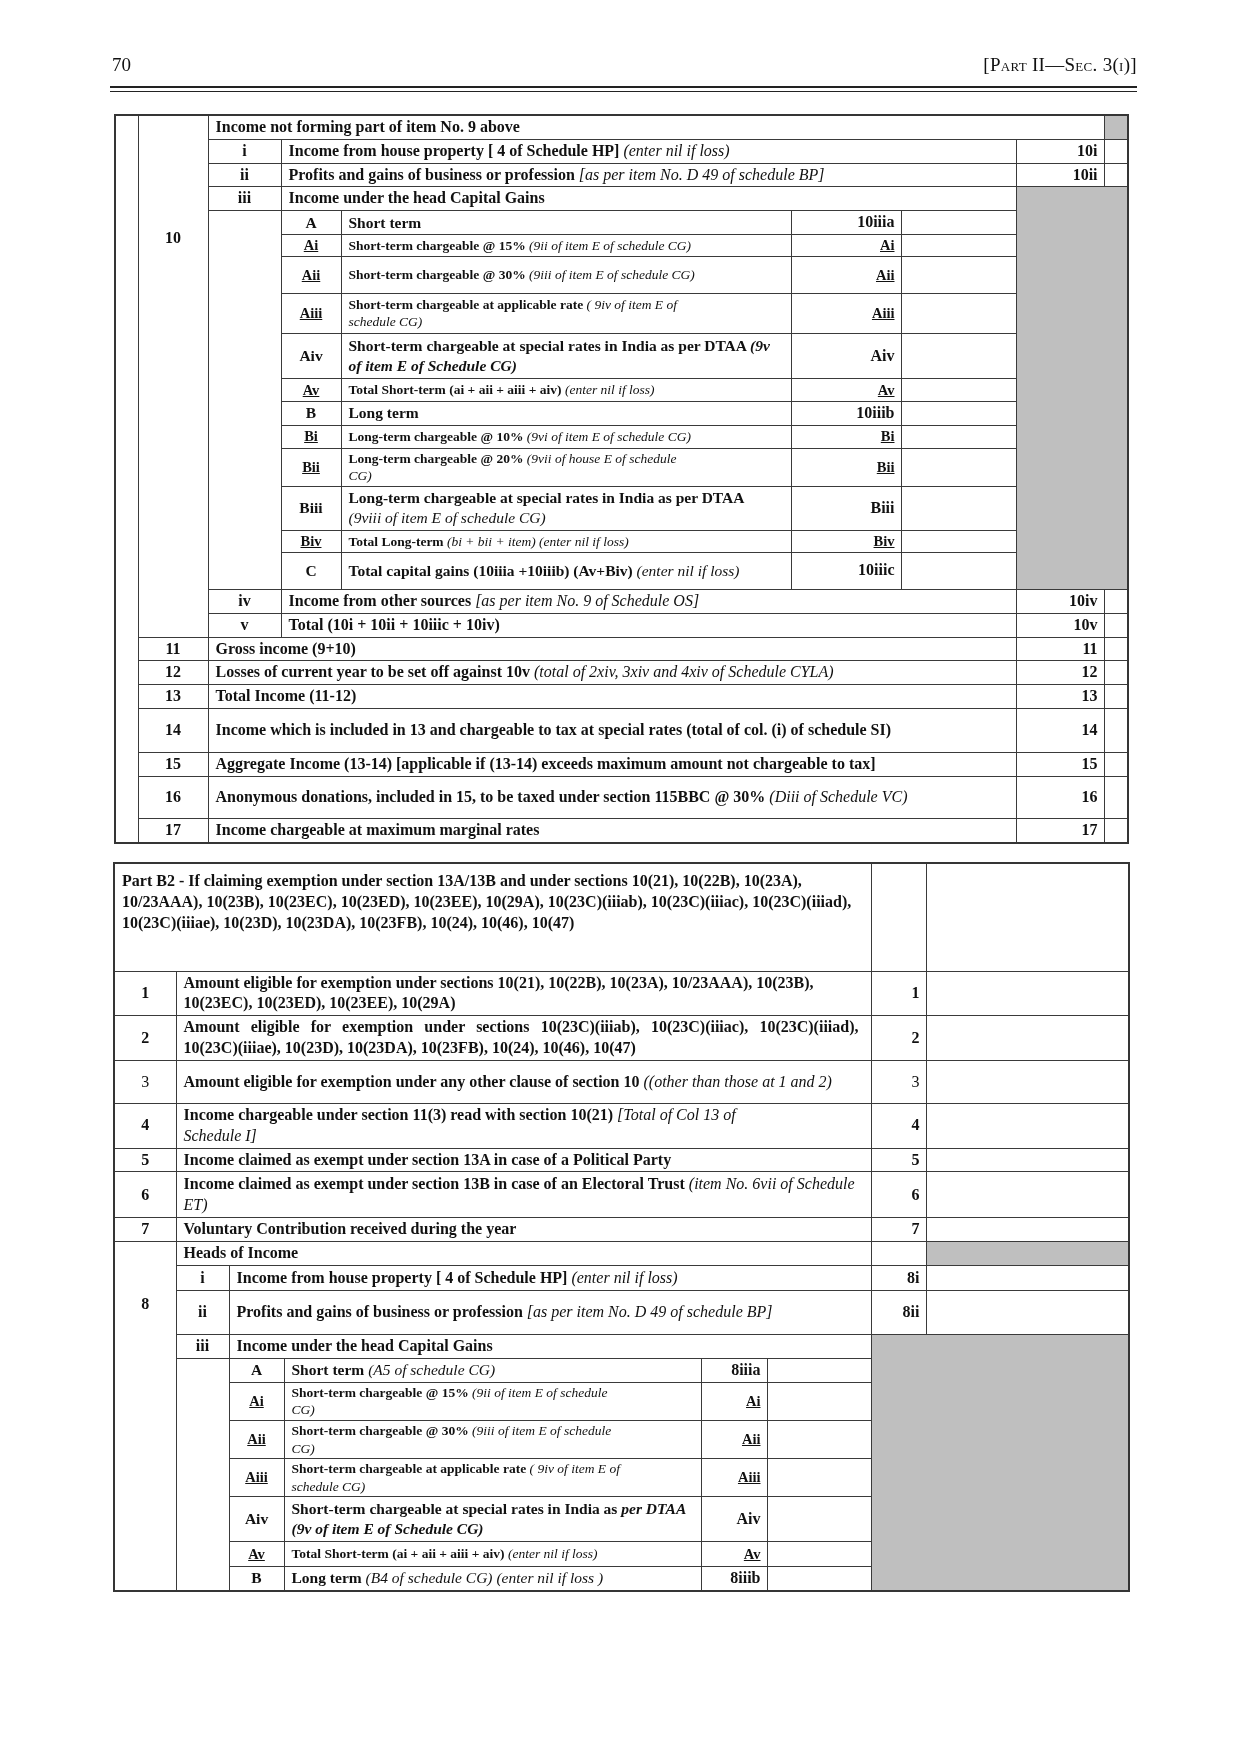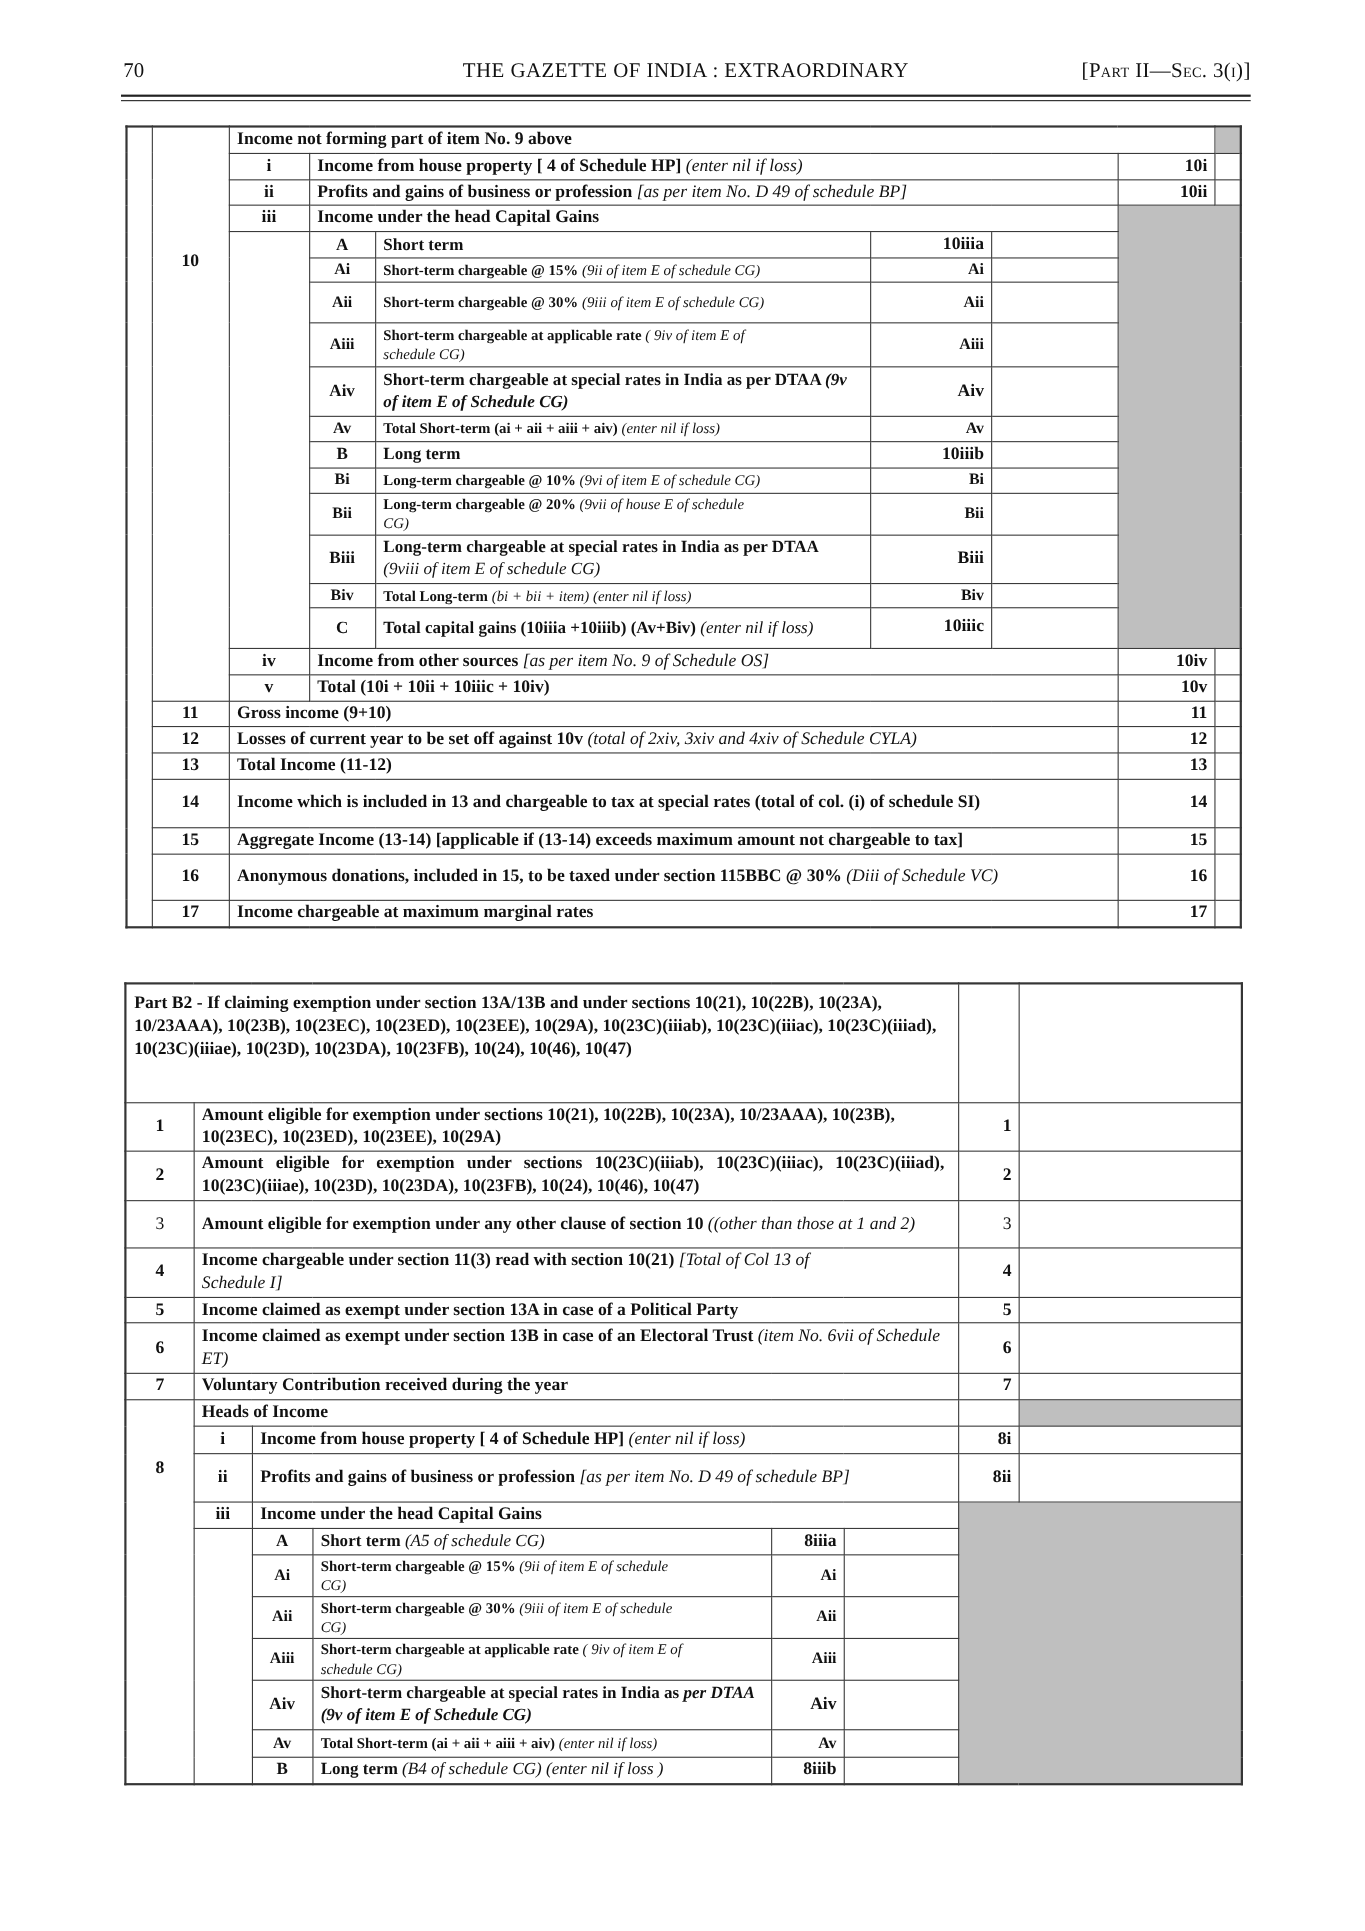--- a/index.html
+++ b/index.html
@@ -11,51 +11,50 @@
   .page-head{position:absolute;left:110px;top:52px;width:1027px;height:28px;font-size:19px;}
   .pgnum{position:absolute;left:2px;top:2px;}
   .pgtitle{position:absolute;left:0;right:0;top:2px;text-align:center;letter-spacing:.4px;}
   .pgpart{position:absolute;right:0;top:2px;font-variant:small-caps;letter-spacing:.3px;}
   .rule{position:absolute;left:110px;top:86px;width:1027px;height:3px;
         border-top:2.5px solid #222;border-bottom:1.5px solid #222;}
 
   
   table{border-collapse:collapse;table-layout:fixed;position:absolute;background:#fff;}
   .t1{left:114px;top:114px;width:1013px;border:2px solid #353535;}
-  .t2{left:113px;top:893px;width:1015px;border:2px solid #353535;}
+  .t2{left:113px;top:862px;width:1015px;border:2px solid #353535;}
   td{border:1.5px solid #3a3a3a;vertical-align:middle;padding:1px 6px;
      font-size:16px;font-weight:bold;line-height:1.3;overflow:hidden;}
   .num{text-align:center;padding:1px 2px;}
   .code{text-align:right;}
   .txt{padding-left:7px;padding-right:12px;}
   .it{font-weight:normal;font-style:italic;}
   .bi{font-weight:bold;font-style:italic;}
   .sm{font-size:13.5px;margin-top:32px;}
-  .smc{font-size:14.5px;}
+  .smc{font-size:14.5px;text-decoration:underline;}
   .big{font-size:15.5px;}
   .gray{background:#bfbfbf;}
   .blank{background:#fff;}
   .strip{border-right:1.5px solid #3a3a3a;}
   .topnum{vertical-align:top;padding-top:112px;}
   .topnum8{vertical-align:top;padding-top:52px;}
   .jus{text-align:justify;}
   .pr88{padding-right:88px;}
   .pr80{padding-right:80px;}
   .pr72{padding-right:72px;}
   .hdr2{vertical-align:top;padding:6px 10px 26px 7px;line-height:1.32;}
   .reg{font-weight:normal;}
 </style>
 </head>
 <body>
 
 <div class="page">
 
   <div class="page-head">
     <span class="pgnum">70</span>
-    <span class="pgtitle">THE GAZETTE OF INDIA : EXTRAORDINARY</span>
     <span class="pgpart">[Part II—Sec. 3(i)]</span>
   </div>
   <div class="rule"></div>
 
   <table class="t1">
     <colgroup>
         <col style="width:23px">
         <col style="width:70px">
         <col style="width:73px">
         <col style="width:60px">

